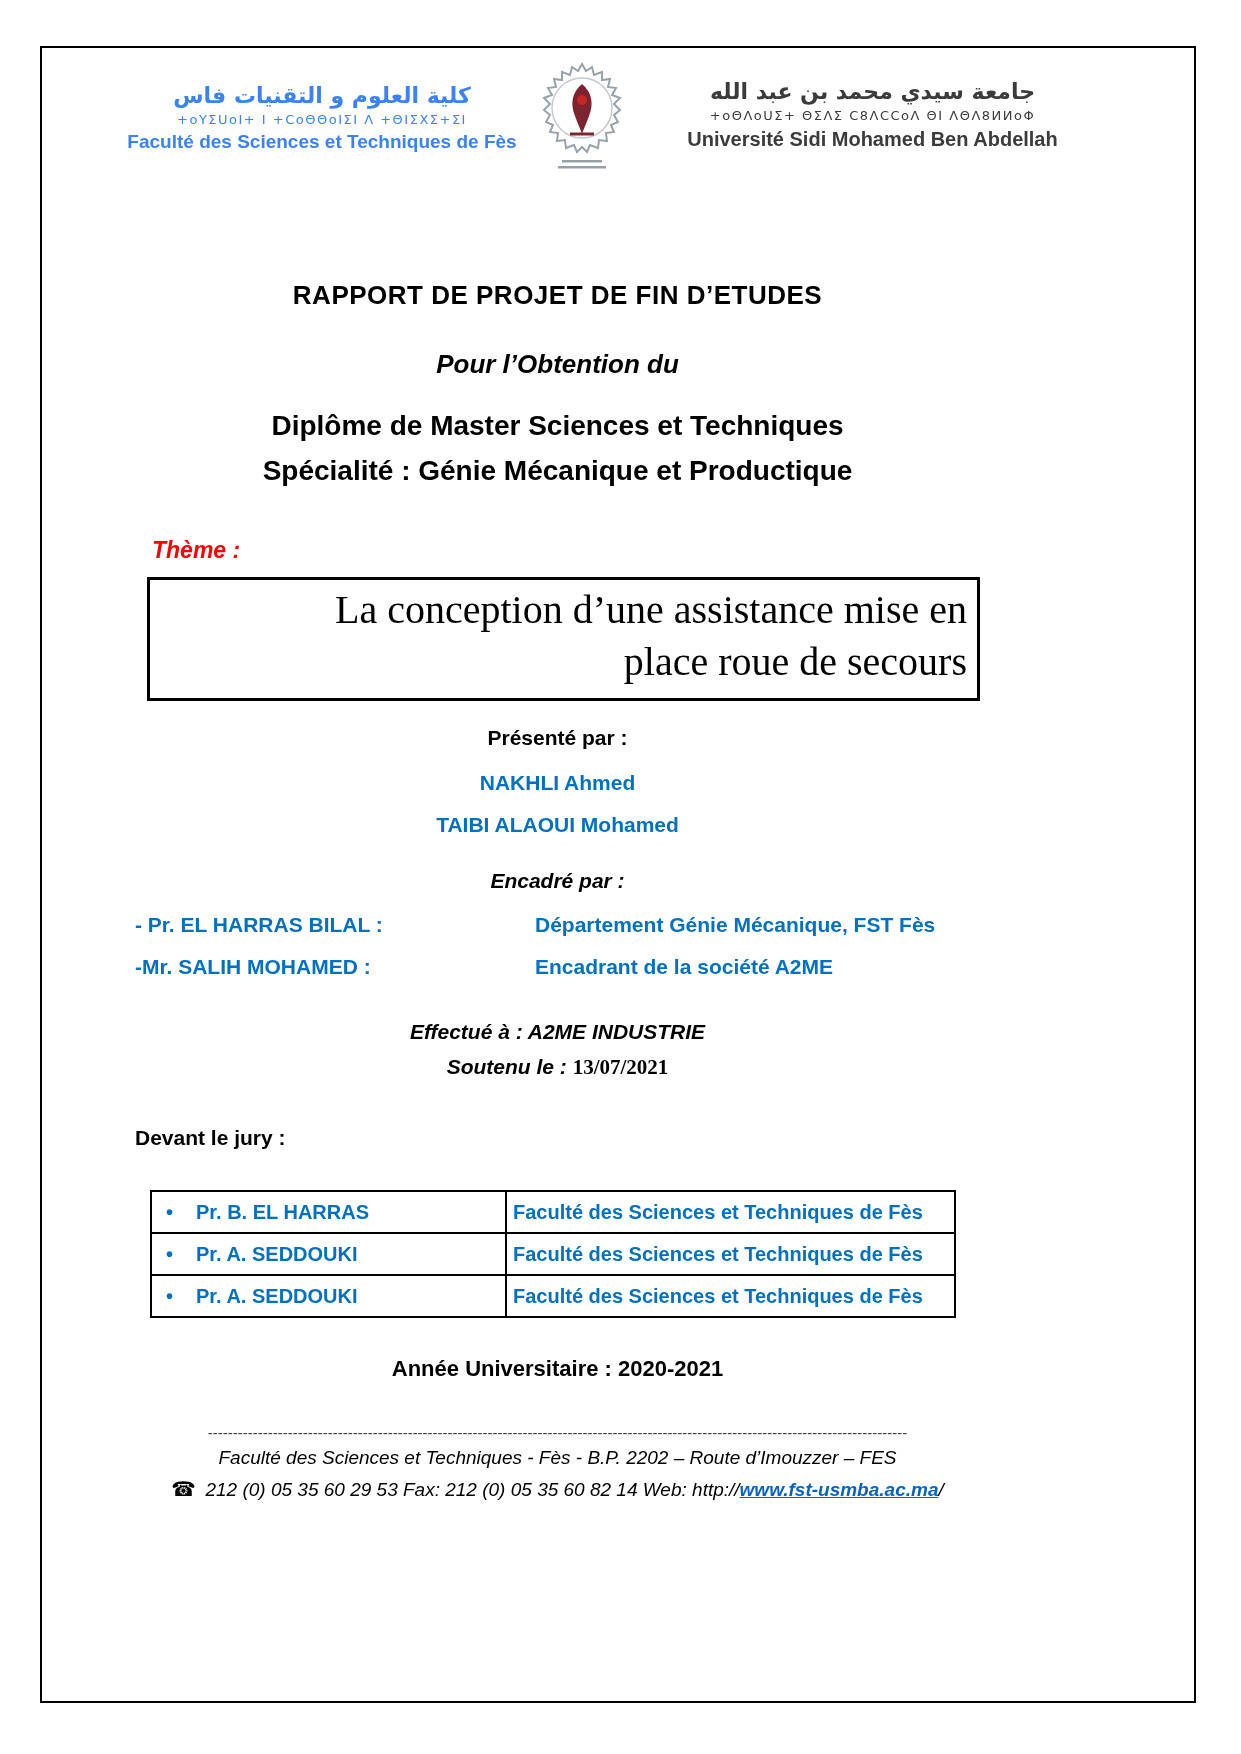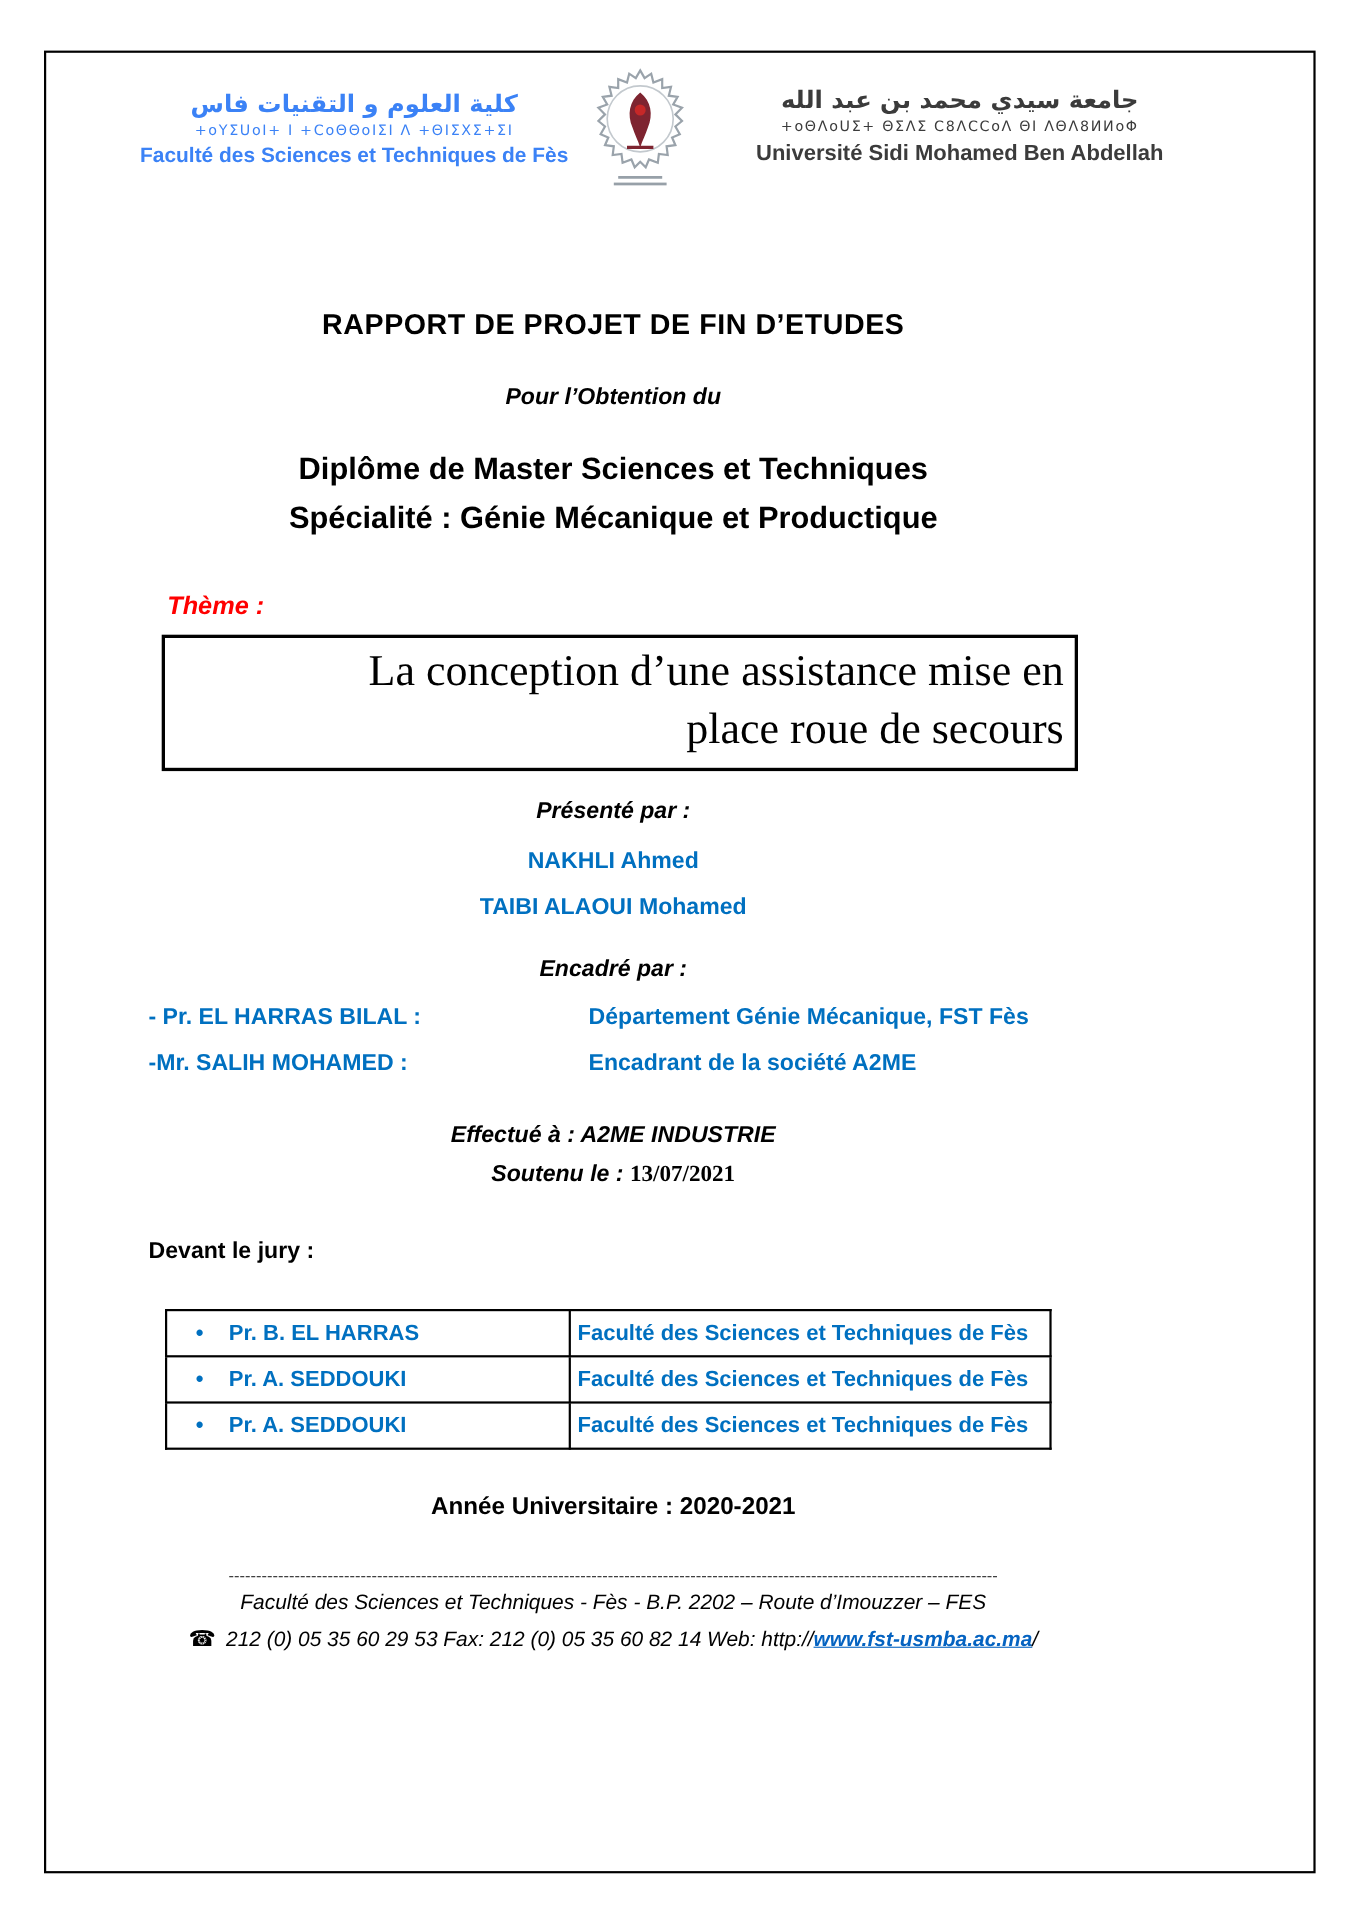--- a/index.html
+++ b/index.html
@@ -26,36 +26,36 @@
   .tifinagh { font-family:"DejaVu Sans", sans-serif; font-size:13px; letter-spacing:1.5px; line-height:1.6; white-space:nowrap; }
   .hdr-fr   { font-weight:bold; font-size:19px; line-height:1.3; }
   .hdr-right .hdr-fr { font-size:20px; }
   .logo { left:532px; top:60px; width:100px; height:118px; }
 
   
   .col { left:135px; width:845px; text-align:center; }
   .left-align { text-align:left; }
 
   .report-title { top:280px; font-size:26px; font-weight:bold; letter-spacing:0.5px; }
-  .obtention    { top:349px; font-size:21px; font-weight:bold; font-style:italic;text-align:center; }
+  .obtention    { top:349px; font-size:26px; font-weight:bold; font-style:italic;text-align:center; }
   .diploma      { top:410px; font-size:28px; font-weight:bold; }
   .specialty    { top:455px; font-size:28px; font-weight:bold; }
 
   .theme-label {
     left:152px; top:537px; font-size:23px; font-weight:bold; font-style:italic; color:#FF0000;
   }
   .theme-box {
     left:147px; top:577px; width:833px; box-sizing:border-box;
     border:3px solid #000; padding:4px 10px 10px 10px;
     text-align:right;
     font-family:"Liberation Serif", serif;
     font-weight:normal; font-size:40px; line-height:52px;
   }
 
-  .presented { top:726px; font-size:21px; font-weight:bold; font-style:italic; }
+  .presented { top:726px; font-size:21px; font-weight:bold; }
   .author    { font-size:21px; font-weight:bold; color:#0070C0; }
   .author-1  { top:771px; }
   .author-2  { top:813px; }
 
   .sup-label { top:869px; font-size:21px; font-weight:bold; font-style:italic;text-align:center; }
   .sup-row { left:135px; width:960px; display:flex; font-size:21px; font-weight:bold; color:#0070C0; }
   .sup-row-1 { top:913px; }
   .sup-row-2 { top:955px; }
   .sup-name { width:400px; text-align:left; }
   .sup-role { text-align:left; }
@@ -64,21 +64,21 @@
   .soutenu  { top:1055px; font-size:21px; font-weight:bold; font-style:italic; }
   .serif-date { font-family:"Liberation Serif", serif; font-style:normal; font-weight:bold; }
 
   .jury-label { top:1126px; font-size:21px; font-weight:bold; }
   .jury-table { left:150px; top:1190px; width:806px; border-collapse:collapse; table-layout:fixed; }
   .jury-table td {
     border:2px solid #000; height:40px;
     font-weight:bold; color:#0070C0; font-size:20px;
     padding:0 6px; vertical-align:middle;
   }
-  td.jury-name-cell { width:333px; padding-left:26px; }
+  td.jury-name-cell { width:333px; padding-left:14px; }
   .bullet { display:inline-block; width:30px; color:#0070C0; }
 
   .academic-year { top:1356px; font-size:22px; font-weight:bold;text-align:center; }
 
   .separator {
     top:1424px; font-size:15px; color:#404040;
     white-space:nowrap; overflow:hidden;
   }
   .footer-line { font-size:19px; font-style:italic; }
   .footer-1 { top:1447px; }

